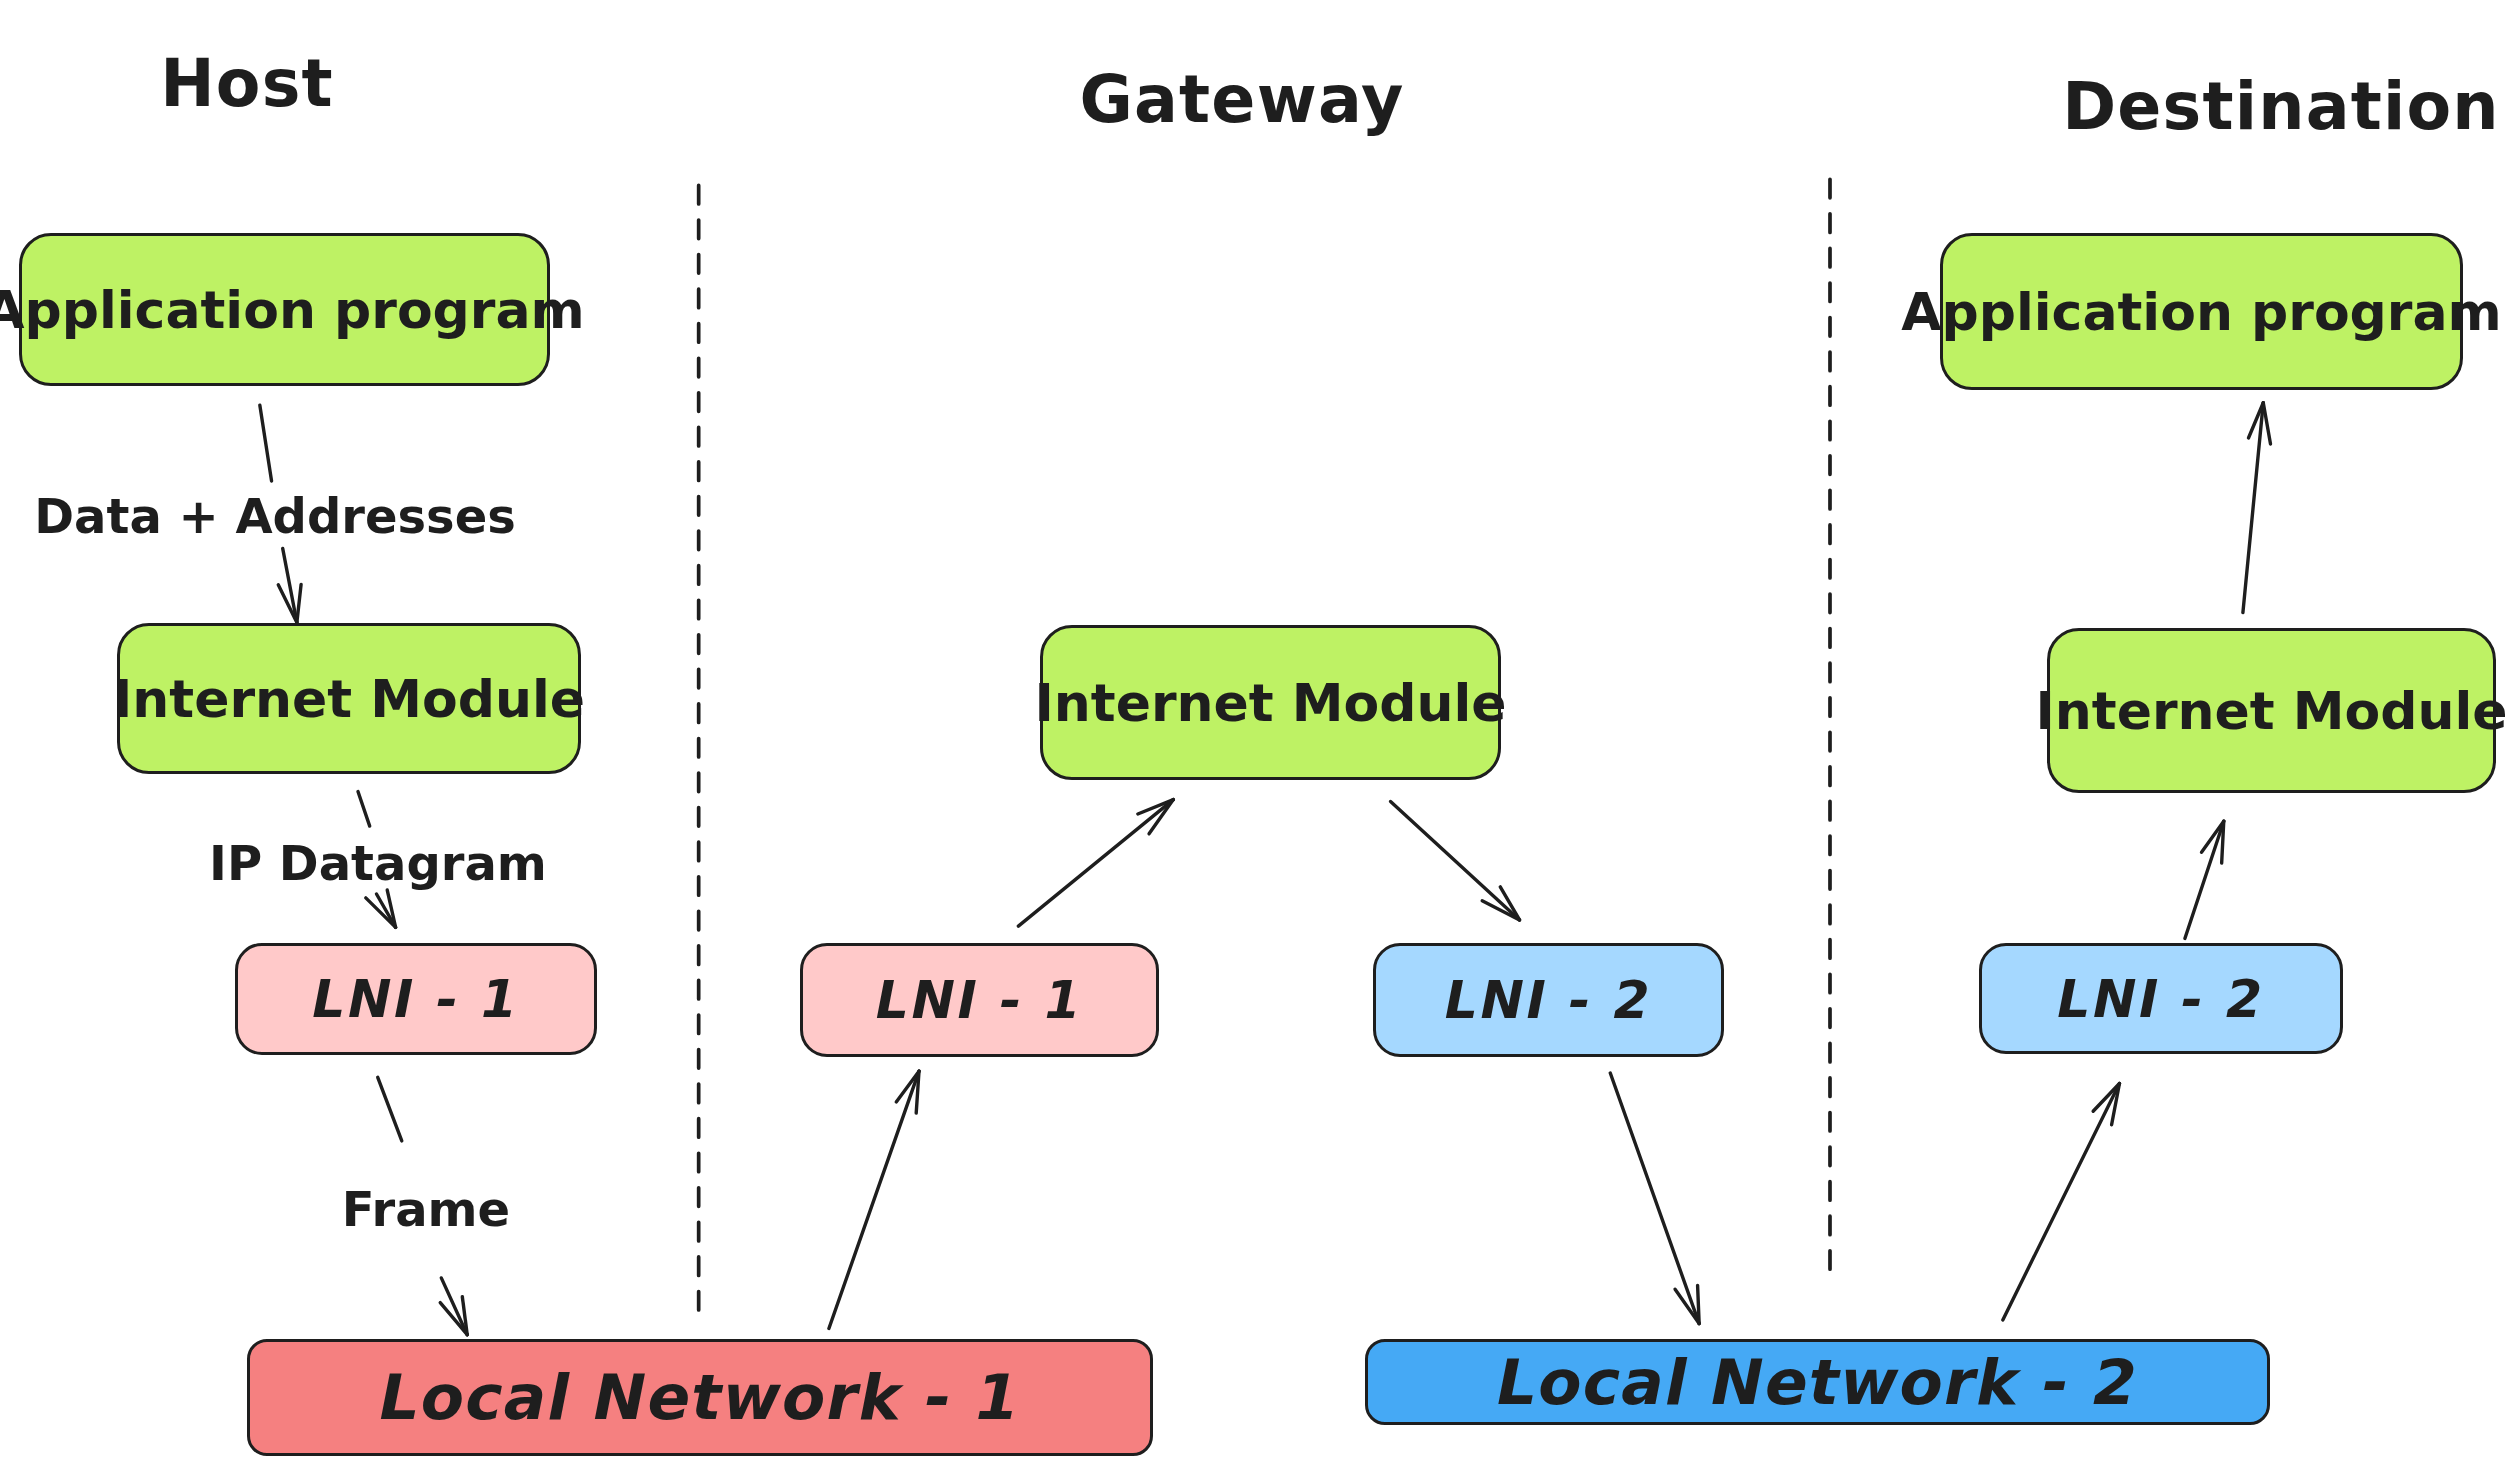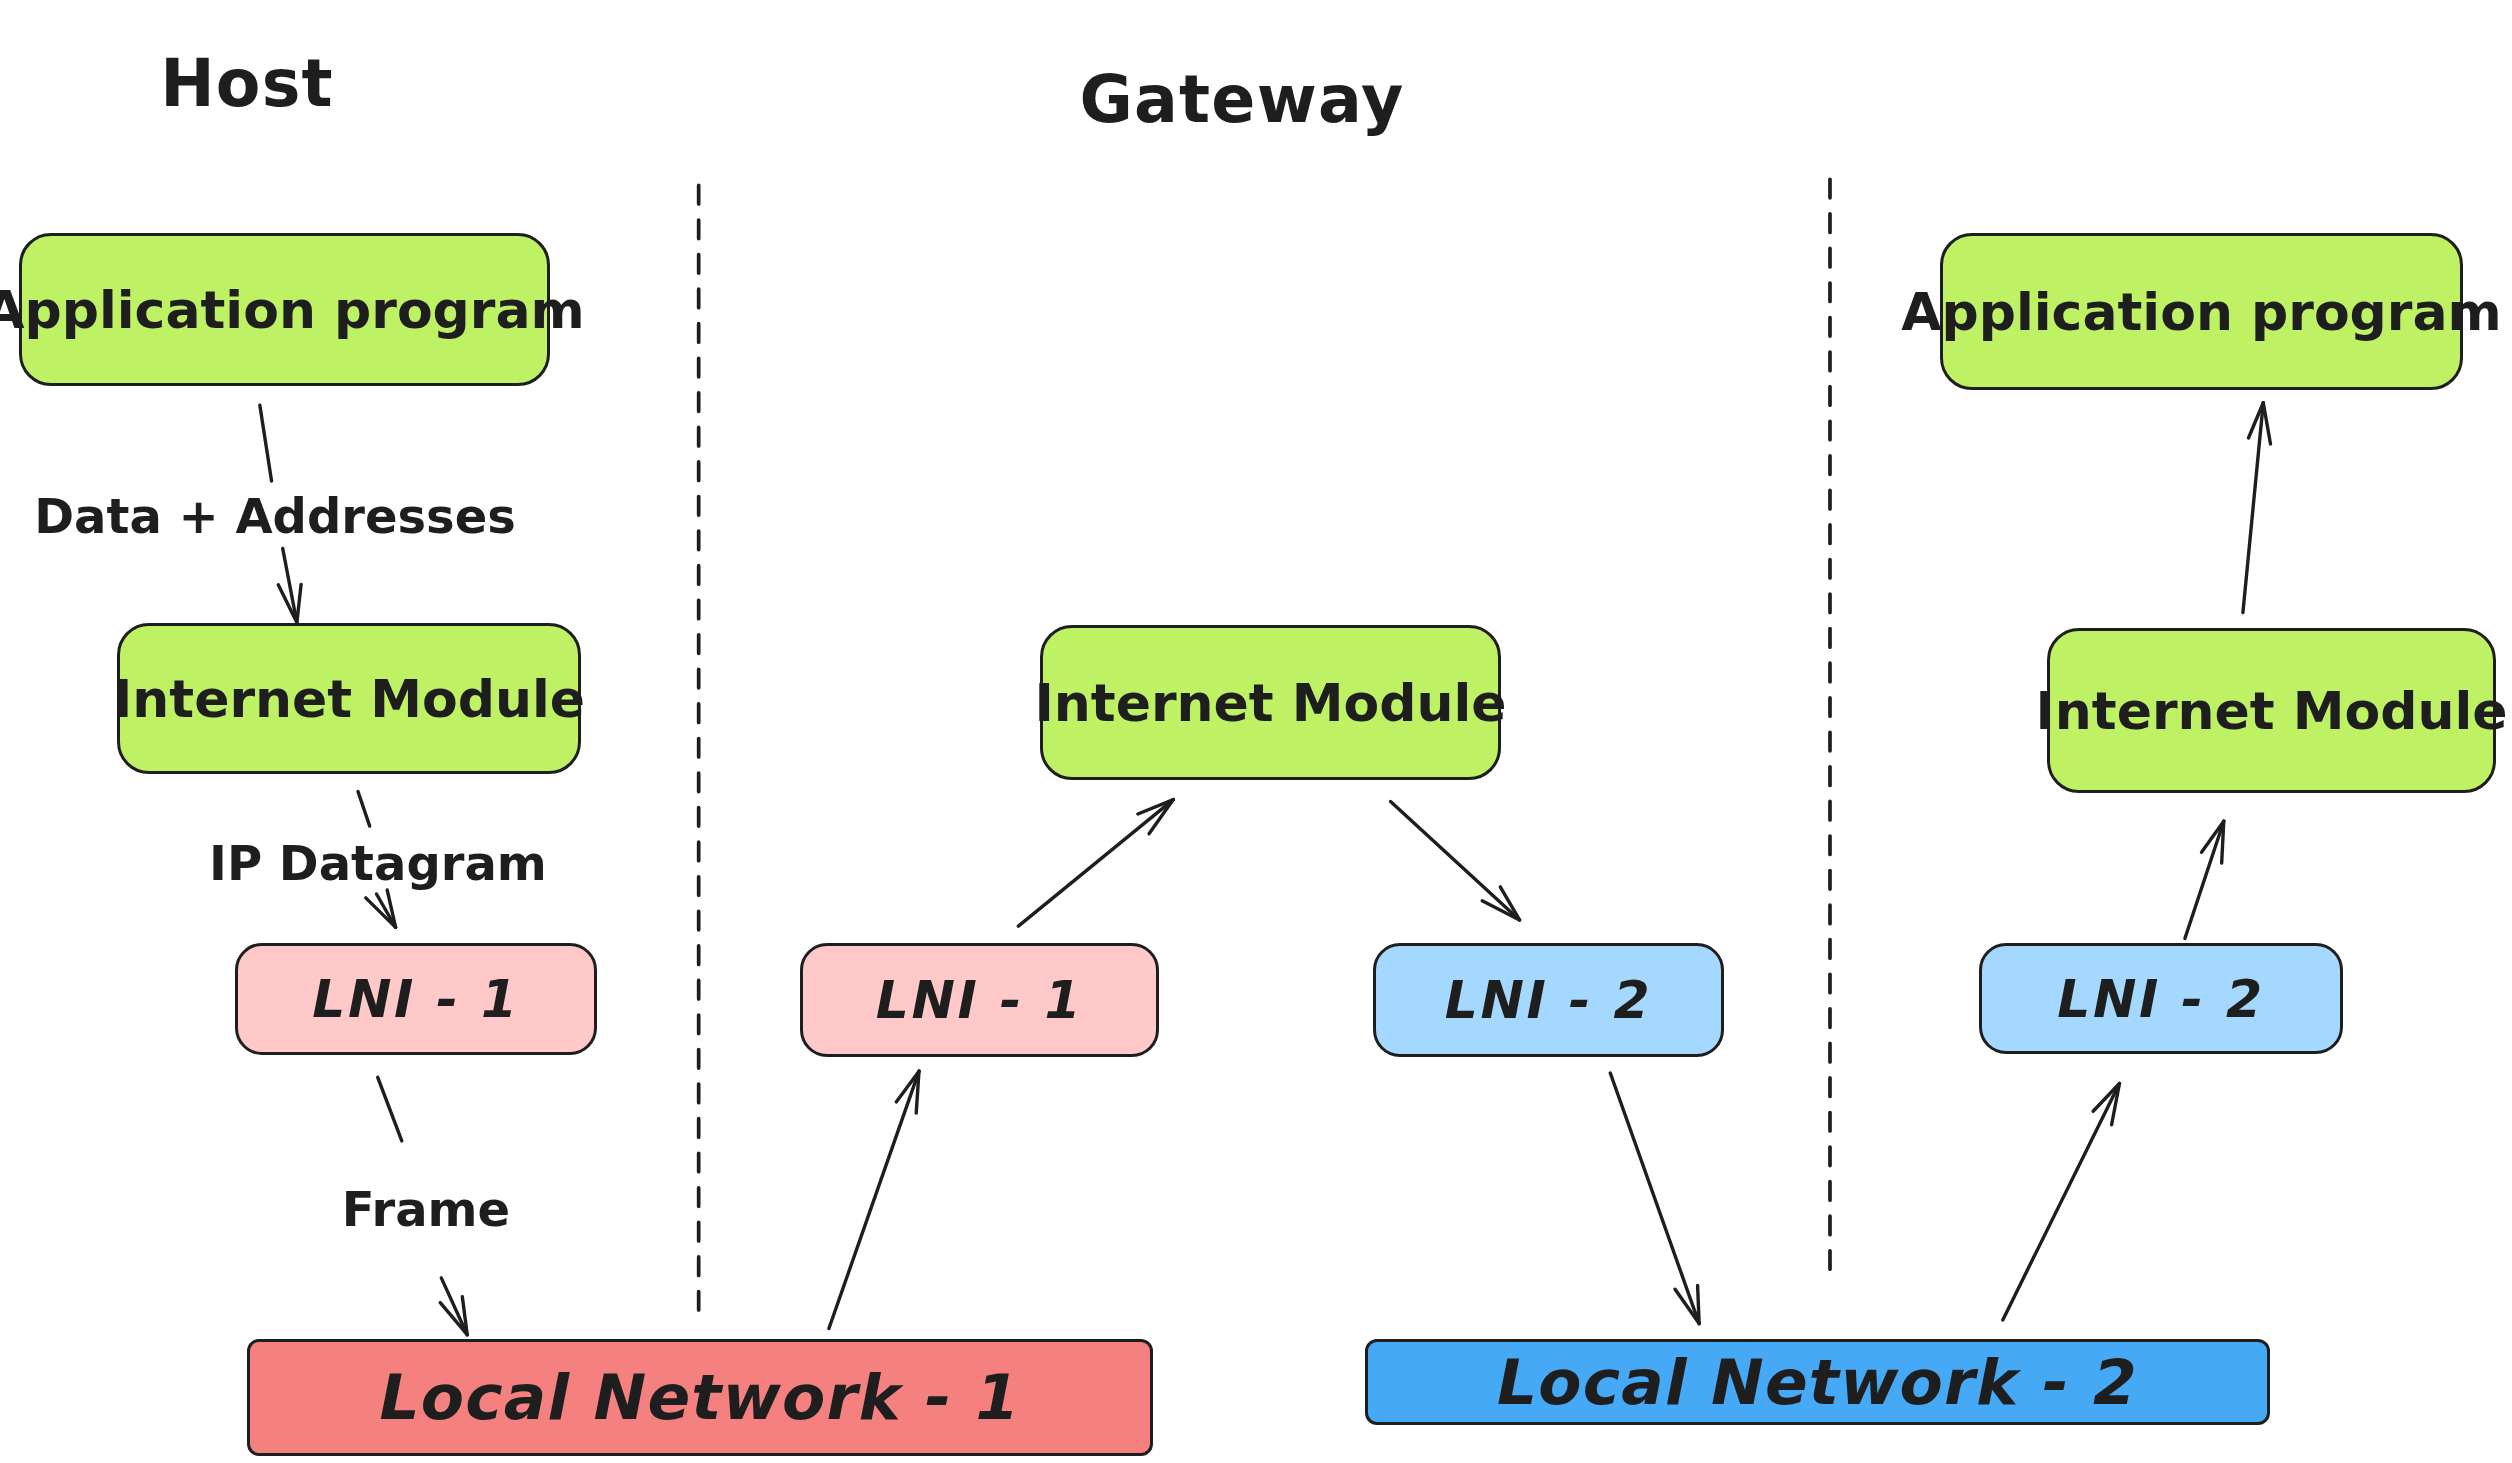--- a/index.html
+++ b/index.html
@@ -22,21 +22,21 @@
     position:absolute;box-sizing:border-box;
     border:3.7px solid var(--stroke,#1e1e1e);
     background:#bef264;
     display:flex;align-items:center;justify-content:center;
     font-size:52px;font-weight:600;white-space:nowrap;
   }
   .box.big{border-radius:32px;}
   .box.lni{border-radius:27px;font-style:italic;font-size:52px;letter-spacing:2.5px;}
   .box.pink{background:var(--lni-pink,#ffc9c9);}
   .box.blue{background:var(--lni-blue,#a5d8ff);}
-  .box.bar{border-radius:12px;font-size:63px;font-style:italic;letter-spacing:1.2px;}
+  .box.bar{border-radius:20px;font-size:63px;font-style:italic;letter-spacing:1.2px;}
   .box.bar.red{background:var(--net1,#f58080);}
   .box.bar.blue2{background:var(--net2,#45a9f5);}
   .flow-label{
     position:absolute;transform:translate(-50%,-50%);
     font-size:48px;font-weight:600;white-space:nowrap;text-align:right;
     line-height:68px;
   }
 </style>
 </head>
 <body>
@@ -80,20 +80,21 @@
       <line x1="3434" y1="1755" x2="3391.3582862192893" y2="1800.0076020894685"></line>
       <line x1="3434" y1="1755" x2="3421.2636483782408" y2="1821.7965968247404"></line>
       <line x1="3603" y1="1330" x2="3566.9672030913935" y2="1380.4543114802207"></line>
       <line x1="3603" y1="1330" x2="3599.5898182243877" y2="1397.9144363170105"></line>
       <line x1="3667" y1="652" x2="3643.041454567812" y2="709.1838097784135"></line>
       <line x1="3667" y1="652" x2="3678.721767242534" y2="718.9820884469264"></line>
     </svg>
 
   <div class="col-title" style="left:247px;top:83px">Host</div>
   <div class="col-title" style="left:1242px;top:99px">Gateway</div>
+  <div class="col-title" style="left:2281px;top:106px">Destination</div>
 
   <div class="box big" style="left:19px;top:233px;width:531px;height:153px">
     <span>Application program</span>
   </div>
   <div class="flow-label" style="left:275px;top:516px">Data + Addresses</div>
   <div class="box big" style="left:117px;top:623px;width:464px;height:151px">
     <span>Internet Module</span>
   </div>
   <div class="flow-label" style="left:378px;top:863px">IP Datagram</div>
   <div class="box lni pink" style="left:235px;top:943px;width:362px;height:112px">

